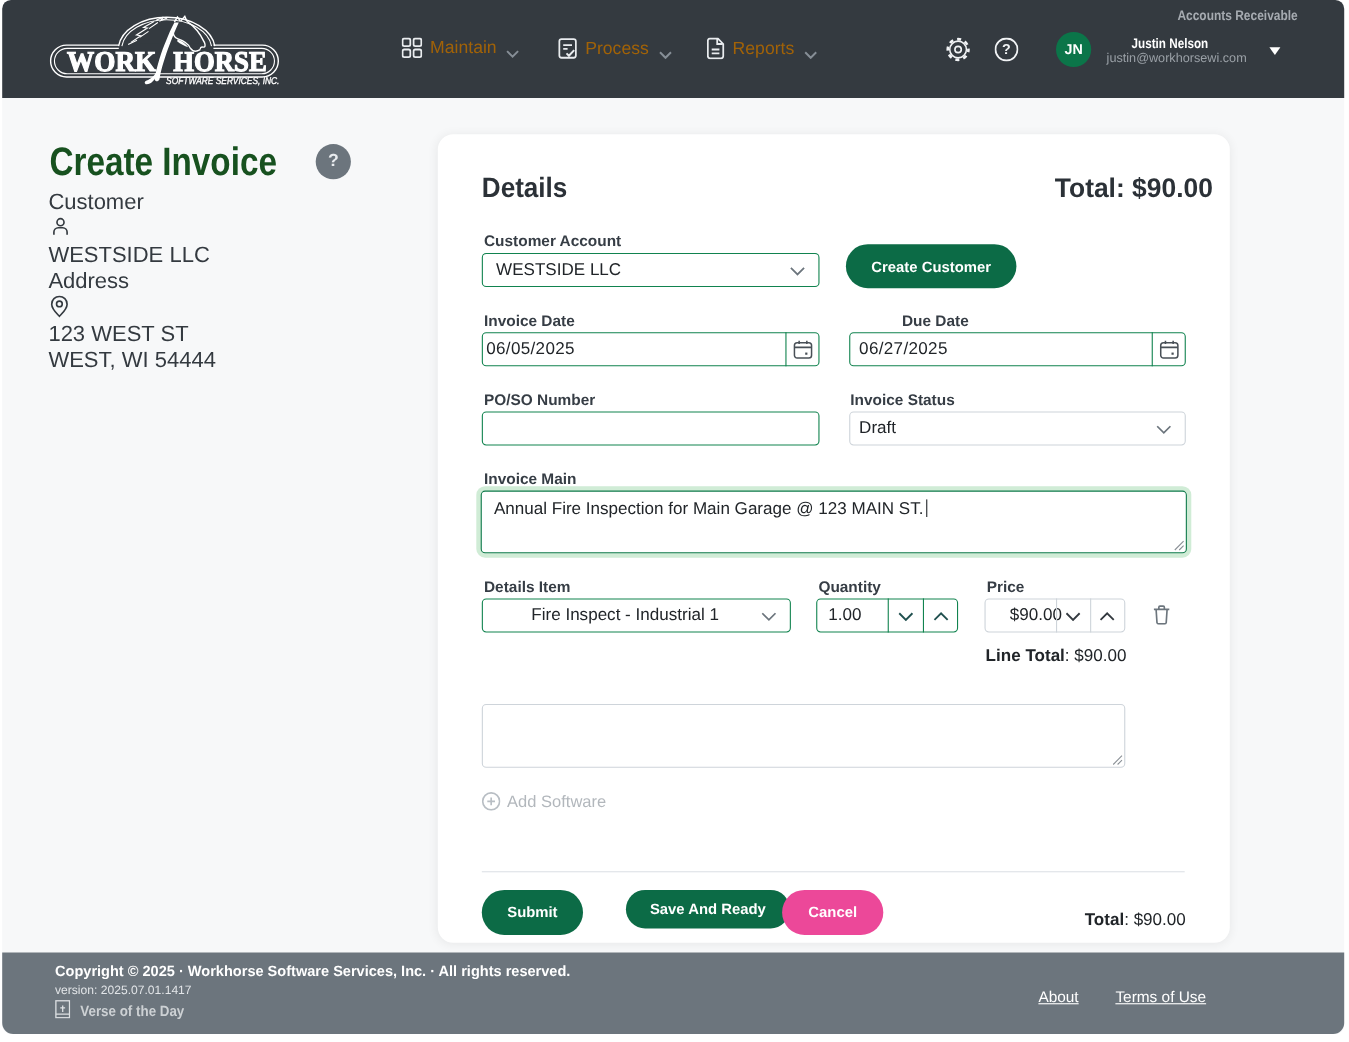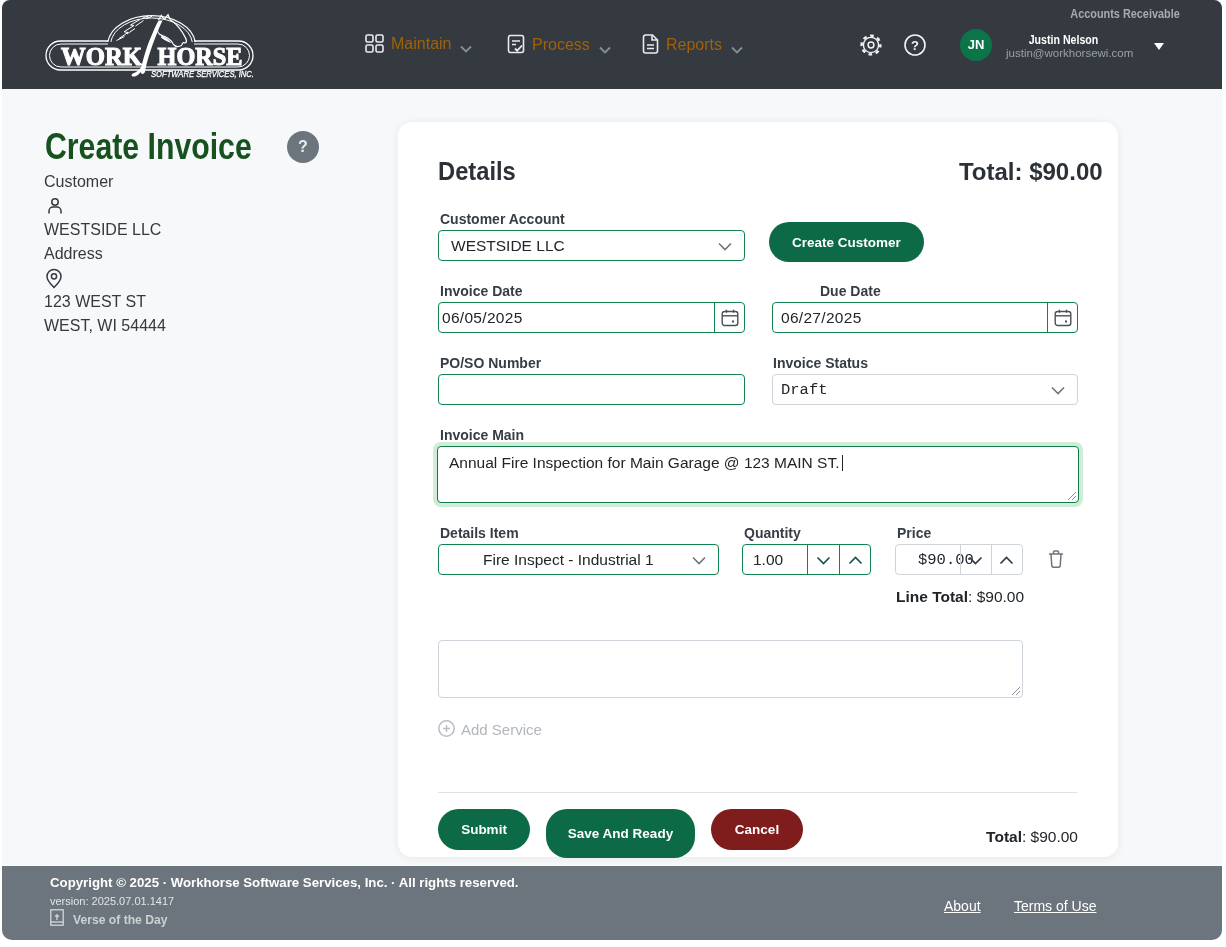--- a/index.html
+++ b/index.html
@@ -15,30 +15,30 @@
 .navitem { top:34px; color:#a16207; font-size:16px; display:flex; align-items:flex-end; gap:7px; }
 .chev-nav { margin-left:2px; }
 .uname { color:#fff; font-size:12.5px; font-weight:bold; text-align:center; transform:scaleX(0.85); }
 .uemail { color:#9aa0a6; font-size:11.5px; text-align:center; }
 .avatar { left:960px; top:29px; width:32px; height:32px; border-radius:50%; background:#0b7549; color:#fff; font-weight:bold; font-size:13px; text-align:center; line-height:32px; }
 .caret { left:1154px; top:43px; width:0; height:0; border-left:5.5px solid transparent; border-right:5.5px solid transparent; border-top:7px solid #fff; }
 
 
 .title { left:45px; top:129px; font-size:36px; line-height:36px; font-weight:bold; color:#17511f; transform:scaleX(0.84); transform-origin:left top; white-space:nowrap; }
 .qbadge { left:287px; top:131px; width:32px; height:32px; border-radius:50%; background:#6c757d; color:#e9ecef; font-size:16px; font-weight:bold; text-align:center; line-height:32px; }
-.sbtext { left:44px; font-size:16px; color:#343a40; }
+.sbtext { left:44px; font-size:20px; color:#343a40; }
 
 
 .cardtitle { left:438px; top:158px; font-size:25.5px; line-height:26px; font-weight:bold; color:#2b3137; transform:scaleX(0.93); transform-origin:left top; }
 .cardtotal { top:159px; right:123px; font-size:24.5px; line-height:25px; font-weight:bold; color:#2b3137; transform:scaleX(0.98); transform-origin:right top; }
 .lbl { font-size:14px; font-weight:bold; color:#363d45; }
 .field { background:#fff; border:1px solid #11834f; border-radius:4px; font-size:15.5px; color:#212529; display:flex; align-items:center; padding-left:12px; }
-.field.gray { border-color:#ced4da;font-family:Liberation Mono, monospace; }
+.field.gray { border-color:#ced4da; }
 .btn { border-radius:21px; background:#0c6b46; color:#fff; font-weight:bold; font-size:13.5px; text-align:center; display:flex; align-items:center; justify-content:center; }
-.btn.gray { background:#7f1d1d; }
+.btn.gray { background:#ec4899; }
 .divline { left:438px; top:792px; width:639px; height:1px; background:#dee2e6; }
 .linetotal { left:896px; top:588px; font-size:15.5px; color:#212529; }
 .totbottom { top:828px; right:148px; font-size:15.5px; color:#212529; }
 
 
 .fcopy { left:50px; top:875px; color:#fff; font-size:13.5px; font-weight:bold; transform:scaleX(0.98); transform-origin:left top; }
 .fver { left:50px; top:895px; color:#e2e5e8; font-size:11px; }
 .fverse { left:73px; top:912px; color:#cdd1d4; font-size:13.5px; font-weight:bold; transform:scaleX(0.9); transform-origin:left top; }
 .flink { top:898px; color:#fff; font-size:14px; text-decoration:underline; }
 </style>
@@ -226,25 +226,25 @@
 <div class="abs" style="left:438px; top:640px; width:585px; height:58px; background:#fff; border:1px solid #ced4da; border-radius:4px;">
   <svg class="abs" style="right:1px; bottom:1px;" width="10" height="10" viewBox="0 0 10 10" stroke="#8a9096" stroke-width="1">
       <path d="M9 1 L1 9 M9 5 L5 9" fill="none"></path>
     </svg>
 </div>
 
 <svg class="abs" style="left:438px; top:720px;" width="17" height="17" viewBox="0 0 17 17" fill="none" stroke="#b8bec4" stroke-width="1.5">
     <circle cx="8.5" cy="8.5" r="7.7"></circle>
     <path d="M8.5 5 v7 M5 8.5 h7"></path>
   </svg>
-<div class="abs" style="left:461px; top:721px; font-size:15px; color:#b2b7bc;">Add Service</div>
+<div class="abs" style="left:461px; top:721px; font-size:15px; color:#b2b7bc;">Add Software</div>
 
 <div class="abs divline"></div>
 <div class="abs btn" style="left:438px; top:809px; width:92px; height:41px;">Submit</div>
-<div class="abs btn" style="left:546px; top:809px; width:149px; height:49px;">Save And Ready</div>
+<div class="abs btn" style="left:569px; top:809px; width:149px; height:35px;">Save And Ready</div>
 <div class="abs btn gray" style="left:711px; top:809px; width:92px; height:41px;">Cancel</div>
 <div class="abs totbottom"><b>Total</b>: $90.00</div>
 
 <div class="abs fcopy">Copyright © 2025 · Workhorse Software Services, Inc. · All rights reserved.</div>
 <div class="abs fver">version: 2025.07.01.1417</div>
 <svg class="abs" style="left:50px; top:909px;" width="14" height="17" viewBox="0 0 14 17" fill="none" stroke="#dcdfe2" stroke-width="1.2">
     <rect x="0.8" y="0.8" width="12.4" height="15.4"></rect>
     <path d="M0.8 13 h12.4"></path>
     <path d="M7 11 v-6 M4.8 7.2 h4.4"></path>
   </svg>

